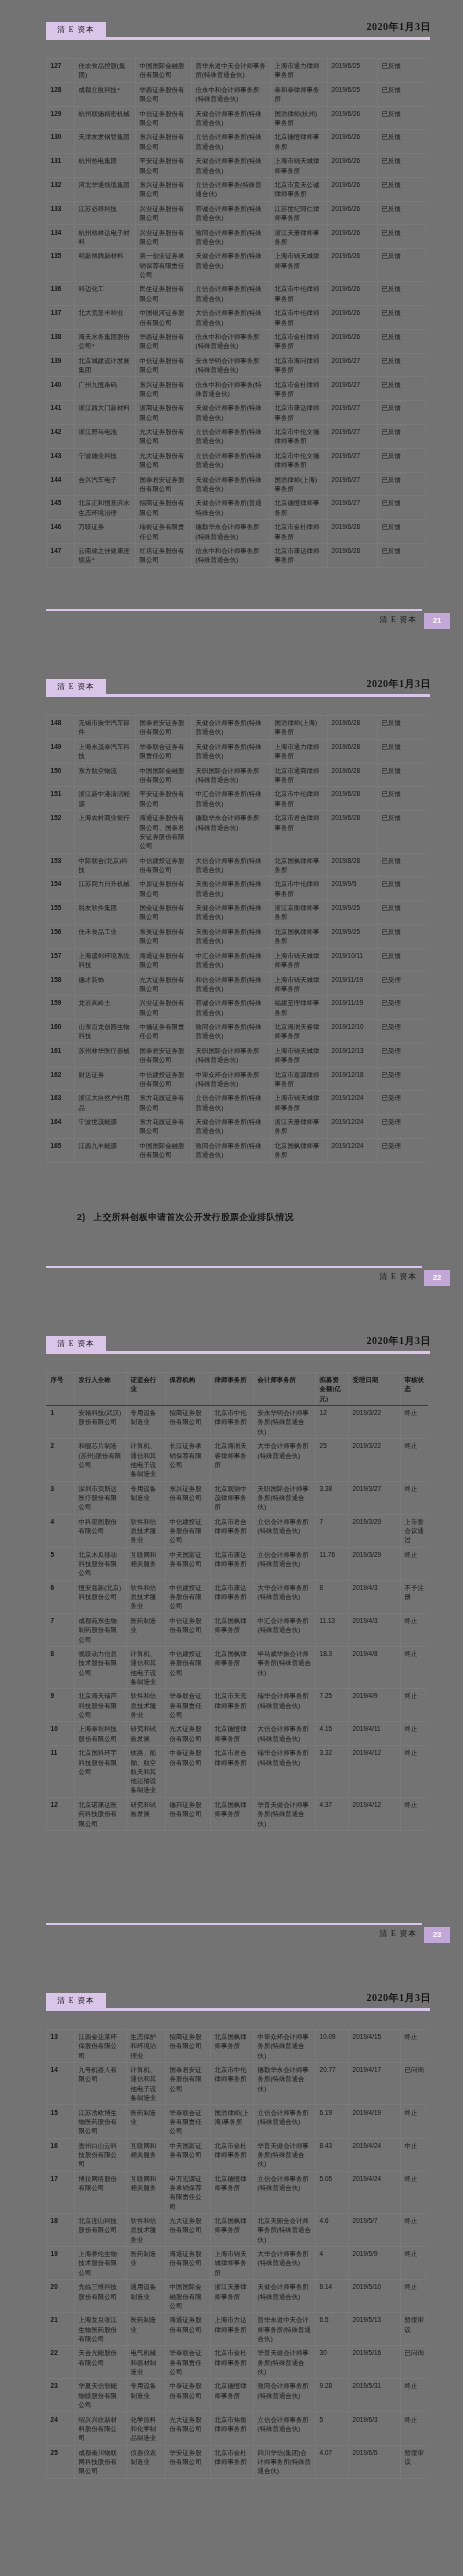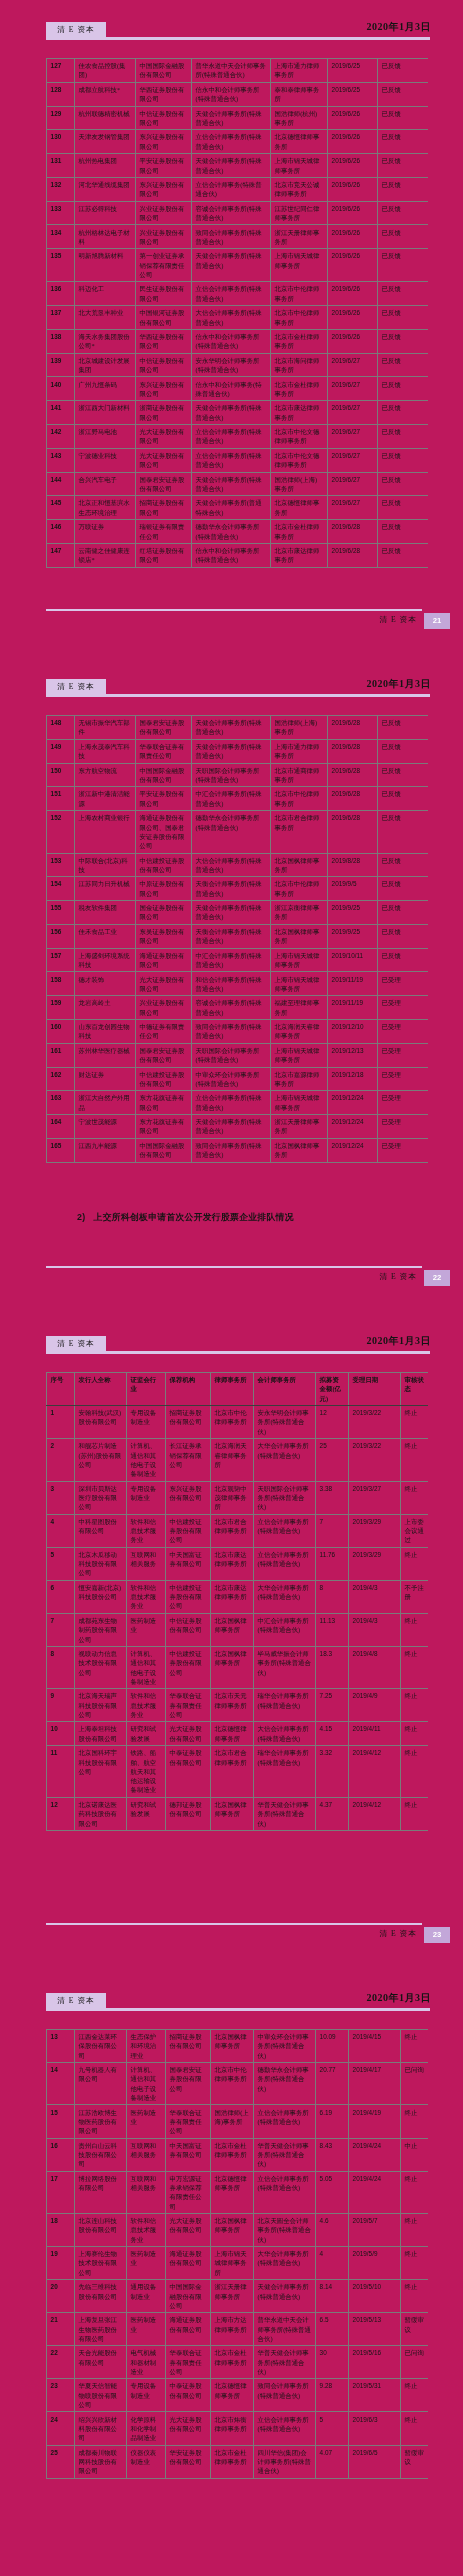--- a/index.html
+++ b/index.html
@@ -6,21 +6,21 @@
     --lav:#d9c5e8;
     --pagebox:#c3a7d9;
     --border:#7a7a7a;
     --ink:#141414;
   }
   html,body{margin:0;padding:0;}
   body{
     width:464px;background:#ffffff;color:var(--ink);
     font-family:"Liberation Serif","DejaVu Serif",serif;
   }
-  .page{position:relative;width:464px;height:657px;background:#be185d;overflow:hidden;}
+  .page{position:relative;width:464px;height:657px;background:#737373;overflow:hidden;}
   .page:last-child{height:658px;}
 
   .hdr-box{
     position:absolute;top:22px;left:46px;width:60px;height:15.5px;
     background:var(--lav);display:flex;align-items:center;justify-content:center;
     font-size:7.7px;letter-spacing:1px;z-index:2;
   }
   .hdr-line{position:absolute;top:37px;left:46px;width:384px;height:2.6px;background:var(--lav);z-index:1;}
   .hdr-date{position:absolute;top:20px;right:33px;font-size:10px;font-weight:bold;letter-spacing:0.5px;}
 

